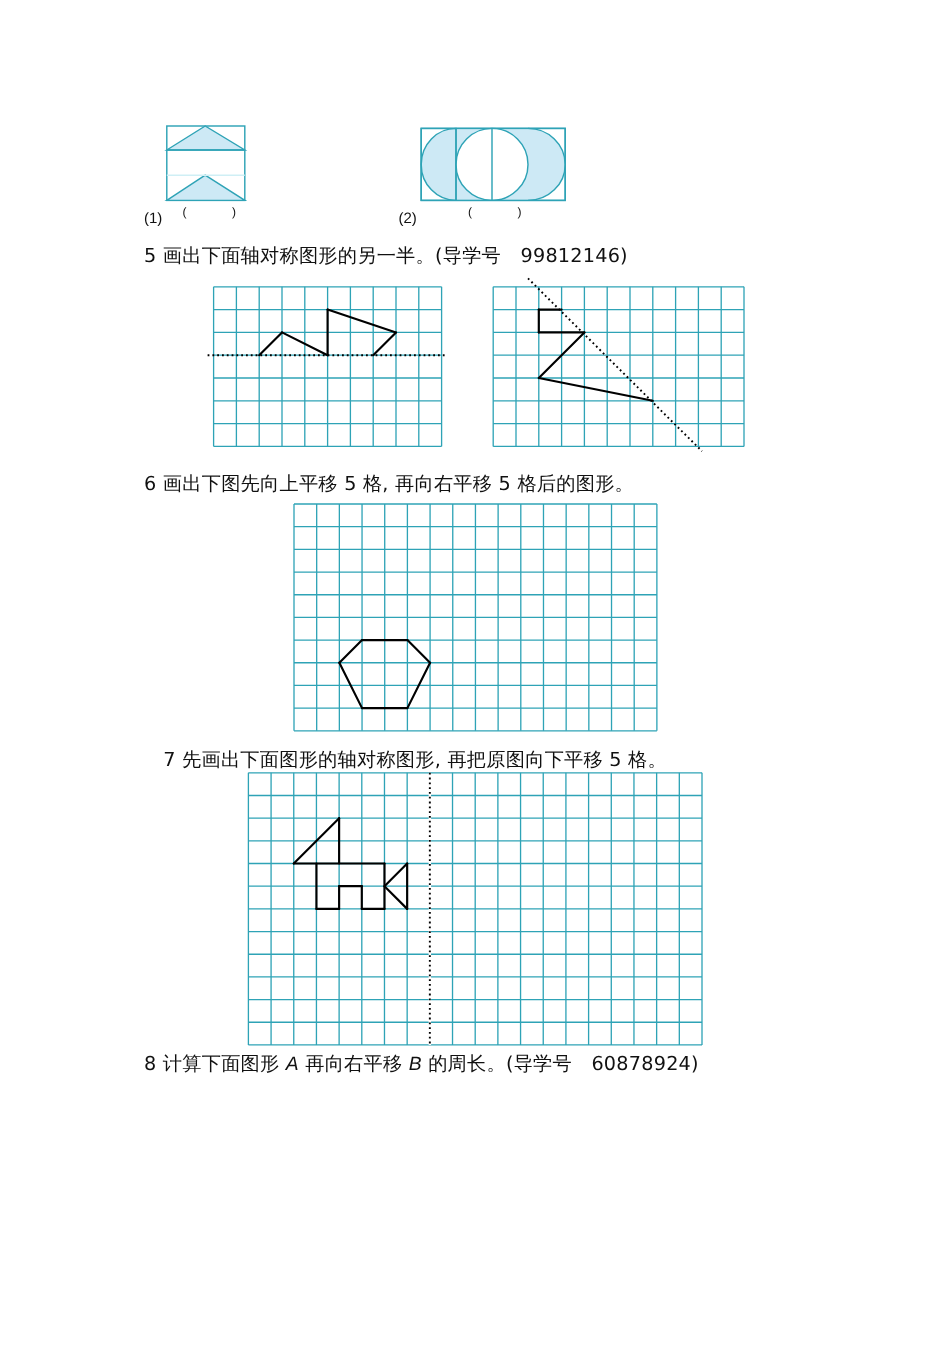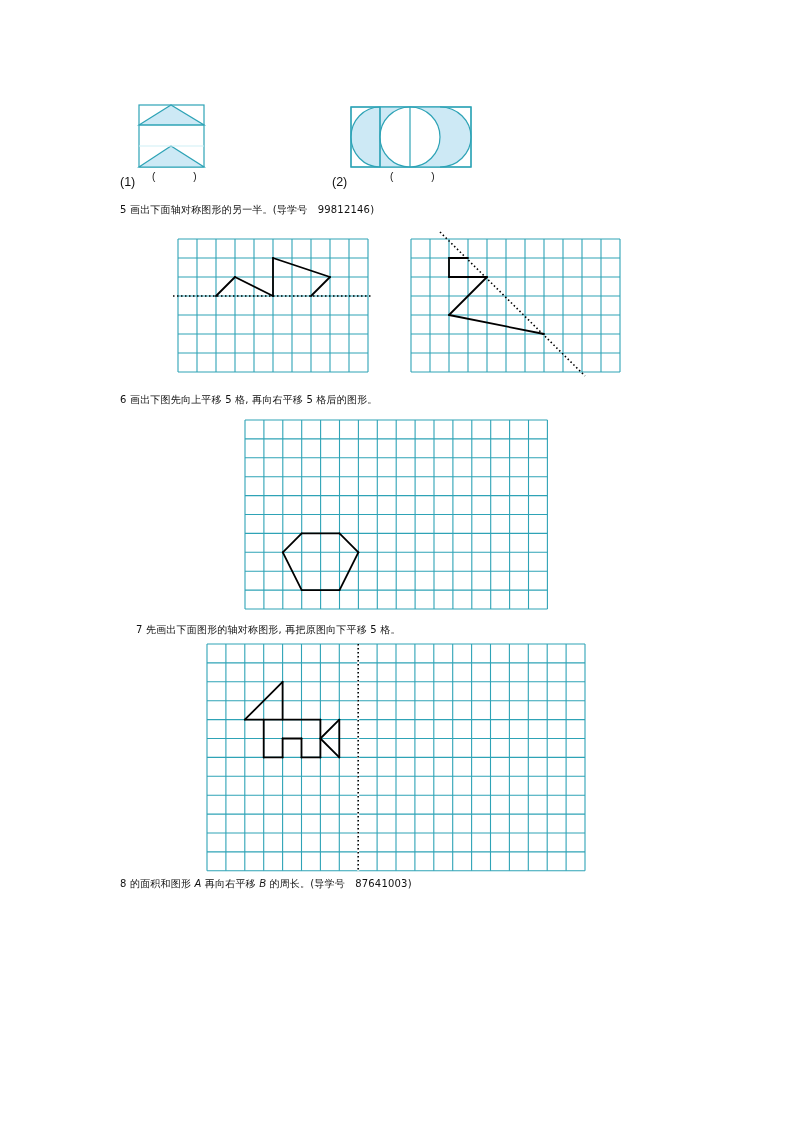--- a/index.html
+++ b/index.html
@@ -1,18 +1,18 @@
 <!DOCTYPE html>
 <html><head>
 <meta charset="utf-8">
 <style>
   html, body { margin: 0; padding: 0; background: #ffffff; }
   body { width: 793px; height: 1122px; position: relative; overflow: hidden;
          font-family: "DejaVu Sans", "Liberation Sans", sans-serif; color: #111; }
-  .q-text { position: absolute; font-size: 10px; white-space: nowrap; letter-spacing: 0.2px; }
+  .q-text { position: absolute; font-size: 16px; white-space: nowrap; letter-spacing: 0.2px; }
   .q-text .it { font-style: italic; font-family: "Liberation Sans", sans-serif; }
   .label { position: absolute; font-size: 12.5px; font-family: "Liberation Sans", sans-serif; }
   .paren { position: absolute; font-size: 10px; font-family: "Liberation Sans", sans-serif; }
   svg { position: absolute; overflow: visible; }
 </style>
 </head>
 <body>
 
 <svg style="left:0;top:0" width="793" height="200">
   <g fill="#cde9f5" stroke="#2ea3b6" stroke-width="1.2">
@@ -203,14 +203,14 @@
     <line x1="301.5" y1="738.5" x2="301.5" y2="757.4" stroke="#000" stroke-width="1.8" stroke-linecap="round"></line>
     <line x1="301.5" y1="757.4" x2="320.4" y2="757.4" stroke="#000" stroke-width="1.8" stroke-linecap="round"></line>
     <line x1="320.4" y1="719.6" x2="320.4" y2="757.4" stroke="#000" stroke-width="1.8" stroke-linecap="round"></line>
     <line x1="320.4" y1="738.5" x2="339.29999999999995" y2="719.6" stroke="#000" stroke-width="1.8" stroke-linecap="round"></line>
     <line x1="320.4" y1="738.5" x2="339.29999999999995" y2="757.4" stroke="#000" stroke-width="1.8" stroke-linecap="round"></line>
     <line x1="339.29999999999995" y1="719.6" x2="339.29999999999995" y2="757.4" stroke="#000" stroke-width="1.8" stroke-linecap="round"></line>
   </svg>
 
 <div class="q-text" style="left:120px;top:877px">
   <span>8</span>
-  <span>的面积和图形 </span><span class="it">A</span><span> 再向右平移 </span><span class="it">B</span><span> 的周长。(导学号　87641003)</span>
+  <span>计算下面图形 </span><span class="it">A</span><span> 再向右平移 </span><span class="it">B</span><span> 的周长。(导学号　60878924)</span>
 </div>
 
 </body></html>

